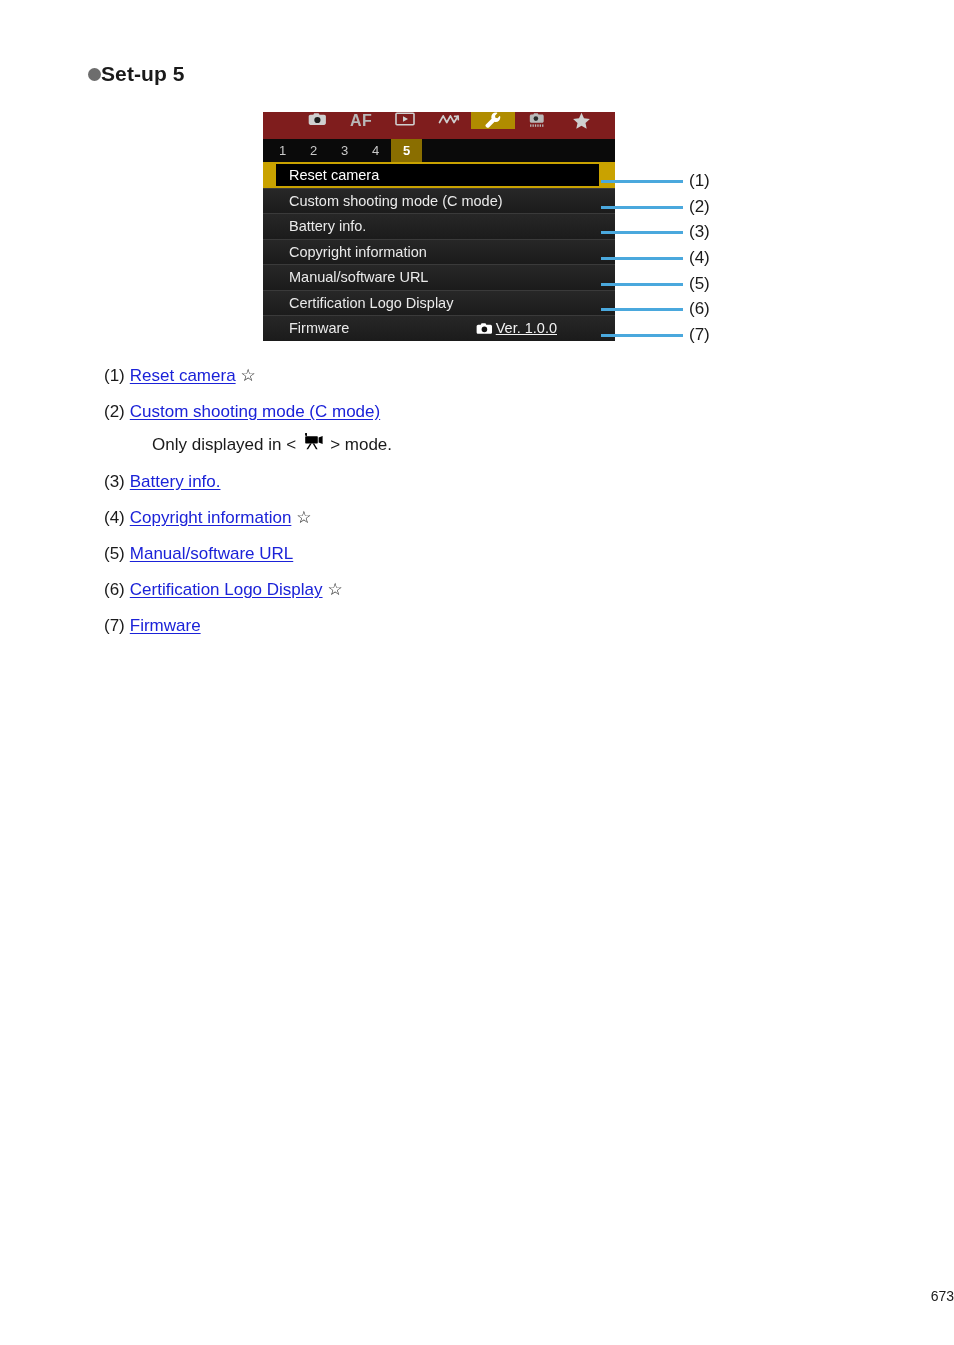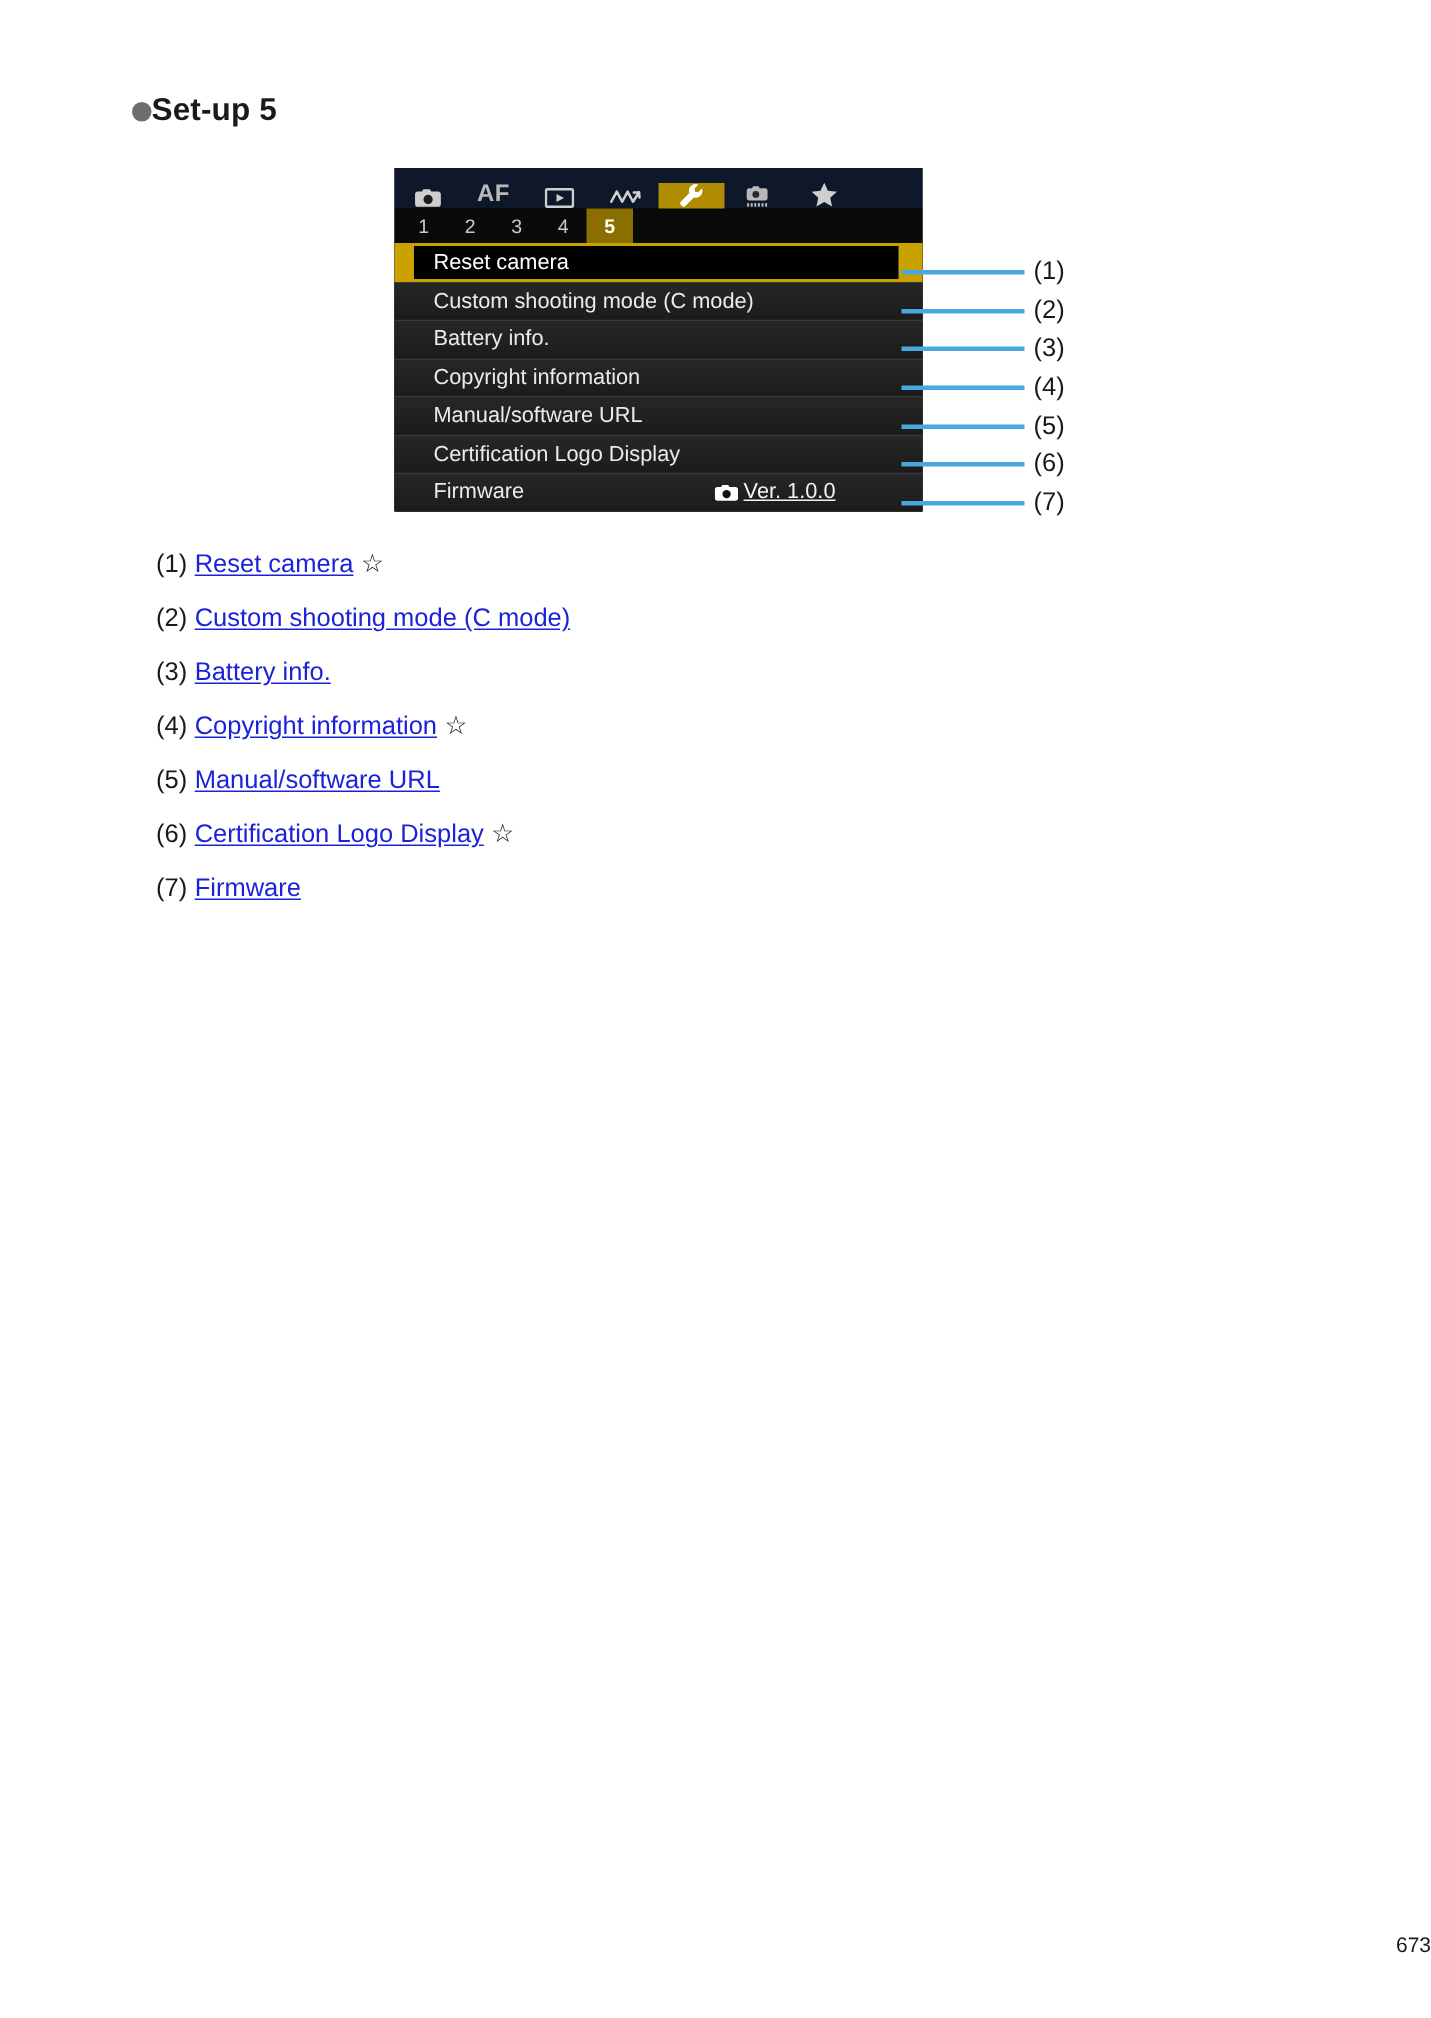--- a/index.html
+++ b/index.html
@@ -43,22 +43,23 @@
     position: absolute;
     left: 263px;
     top: 112px;
     width: 352px;
     background: #000000;
   }
 
   .tab-row {
     display: flex;
     height: 27px;
-    background: #0f172a;
-    align-items: flex-end;
+    background: #7f1d1d;
+    align-items: flex-start;
+    padding-left: 32px;
   }
   .tab {
     flex: 0 0 44px;
     display: flex;
     align-items: center;
     justify-content: center;
     color: #b9b9b9;
   }
   .tab.is-active {
     background: #b08c00;
@@ -366,20 +367,34 @@
     <span class="ref-marker">(1)</span>
     <a class="ref-link">Reset camera</a>
     <span class="star-glyph">☆</span>
   </div>
 
   <div class="ref-item">
     <span class="ref-marker">(2)</span>
     <a class="ref-link">Custom shooting mode (C mode)</a>
   </div>
 
+  <div class="ref-note">
+    <span>Only displayed in &lt;</span>
+    <span class="movie-glyph">
+      <svg width="26" height="19" viewBox="0 0 26 19">
+        <path fill="#000000" d="M5.4 1.0h1.5v3.0H5.4z"></path>
+        <path fill="#000000" d="M5.2 1.0c1.0 0.2 1.7 0.7 1.9 1.5L5.2 3.2z"></path>
+        <rect x="5.2" y="4.2" width="12.6" height="7.2" rx="0.7" fill="#000000"></rect>
+        <path fill="#000000" d="M18.6 5.6l4.0-1.5v8.0l-4.0-1.6z"></path>
+        <path fill="#000000" d="M10.1 11.6h1.6l-3.6 5.6H6.5z"></path>
+        <path fill="#000000" d="M12.6 11.6h1.6l3.4 5.6h-1.6z"></path>
+      </svg>
+    </span>
+    <span>&gt; mode.</span>
+  </div>
 
   <div class="ref-item">
     <span class="ref-marker">(3)</span>
     <a class="ref-link">Battery info.</a>
   </div>
 
   <div class="ref-item">
     <span class="ref-marker">(4)</span>
     <a class="ref-link">Copyright information</a>
     <span class="star-glyph">☆</span>

